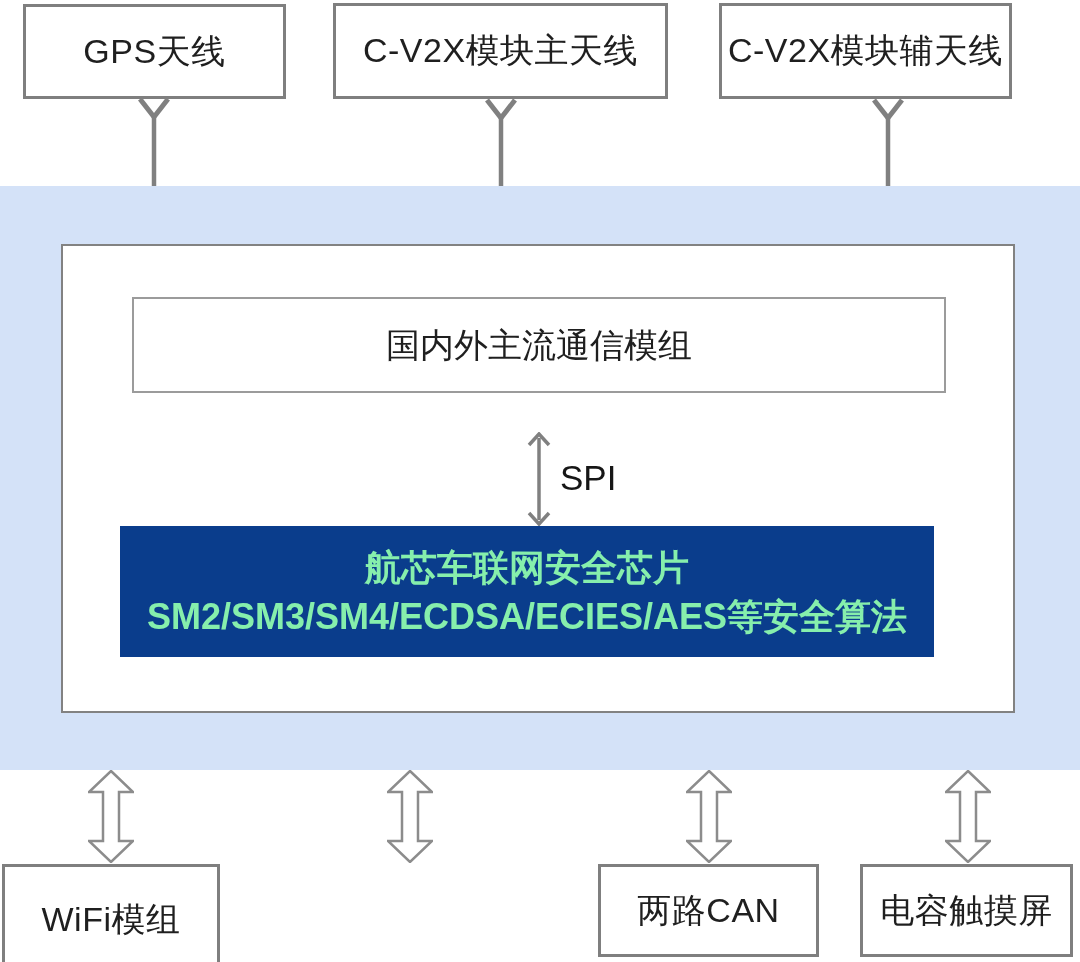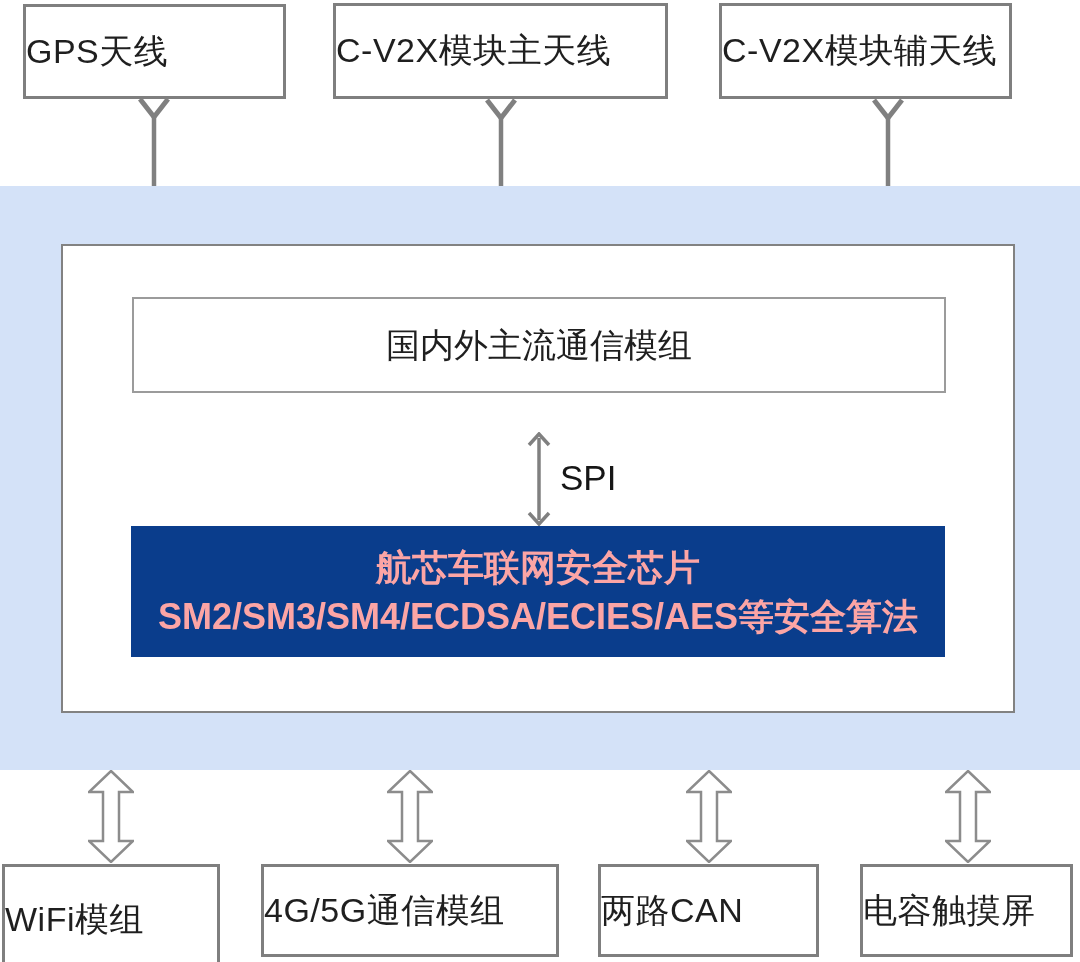--- a/index.html
+++ b/index.html
@@ -17,20 +17,21 @@
   }
   .abs { position: absolute; }
 
   
   .label-box {
     position: absolute;
     background: #ffffff;
     border: 3px solid #7f7f7f;
     display: flex;
     align-items: center;
+    justify-content: center;
     font-size: 34px;
     color: #1f1f1f;
     letter-spacing: 0.5px;
     box-sizing: border-box;
     white-space: nowrap;
   }
 
   
   .band {
     position: absolute;
@@ -72,29 +73,29 @@
   .spi-label {
     position: absolute;
     left: 560px; top: 458px;
     font-size: 35px;
     color: #161616;
   }
 
   
   .chip-box {
     position: absolute;
-    left: 131px; top: 526px;
+    left: 120px; top: 526px;
     width: 814px; height: 131px;
     background: #0a3d8c;
     box-sizing: border-box;
     display: flex;
     flex-direction: column;
     align-items: center;
     justify-content: center;
-    color: #fca5a5;
+    color: #86efac;
     font-weight: bold;
     font-size: 36px;
     line-height: 49px;
     text-align: center;
     white-space: nowrap;
   }
 
   svg { display: block; }
 </style>
 </head>
@@ -154,23 +155,20 @@
   <svg class="abs" style="left:686px; top:770px;" width="46" height="93" viewBox="0 0 46 93">
     <polygon points="23,1 45,22 31,22 31,71 45,71 23,92 1,71 15,71 15,22 1,22" fill="#ffffff" stroke="#8c8c8c" stroke-width="2.5"></polygon>
   </svg>
   <svg class="abs" style="left:945px; top:770px;" width="46" height="93" viewBox="0 0 46 93">
     <polygon points="23,1 45,22 31,22 31,71 45,71 23,92 1,71 15,71 15,22 1,22" fill="#ffffff" stroke="#8c8c8c" stroke-width="2.5"></polygon>
   </svg>
 
   <div class="label-box" style="left:2px; top:864px; width:218px; height:111px;">
     <span>WiFi模组</span>
   </div>
-  <div class="label-box" style="left:261px; top:864px; width:298px; height:93px;">
-    <span>4G/5G通信模组</span>
-  </div>
   <div class="label-box" style="left:860px; top:864px; width:213px; height:93px;">
     <span>电容触摸屏</span>
   </div>
   <div class="label-box" style="left:598px; top:864px; width:221px; height:93px;">
     <span>两路CAN</span>
   </div>
 
 </div>
 
 </body></html>

